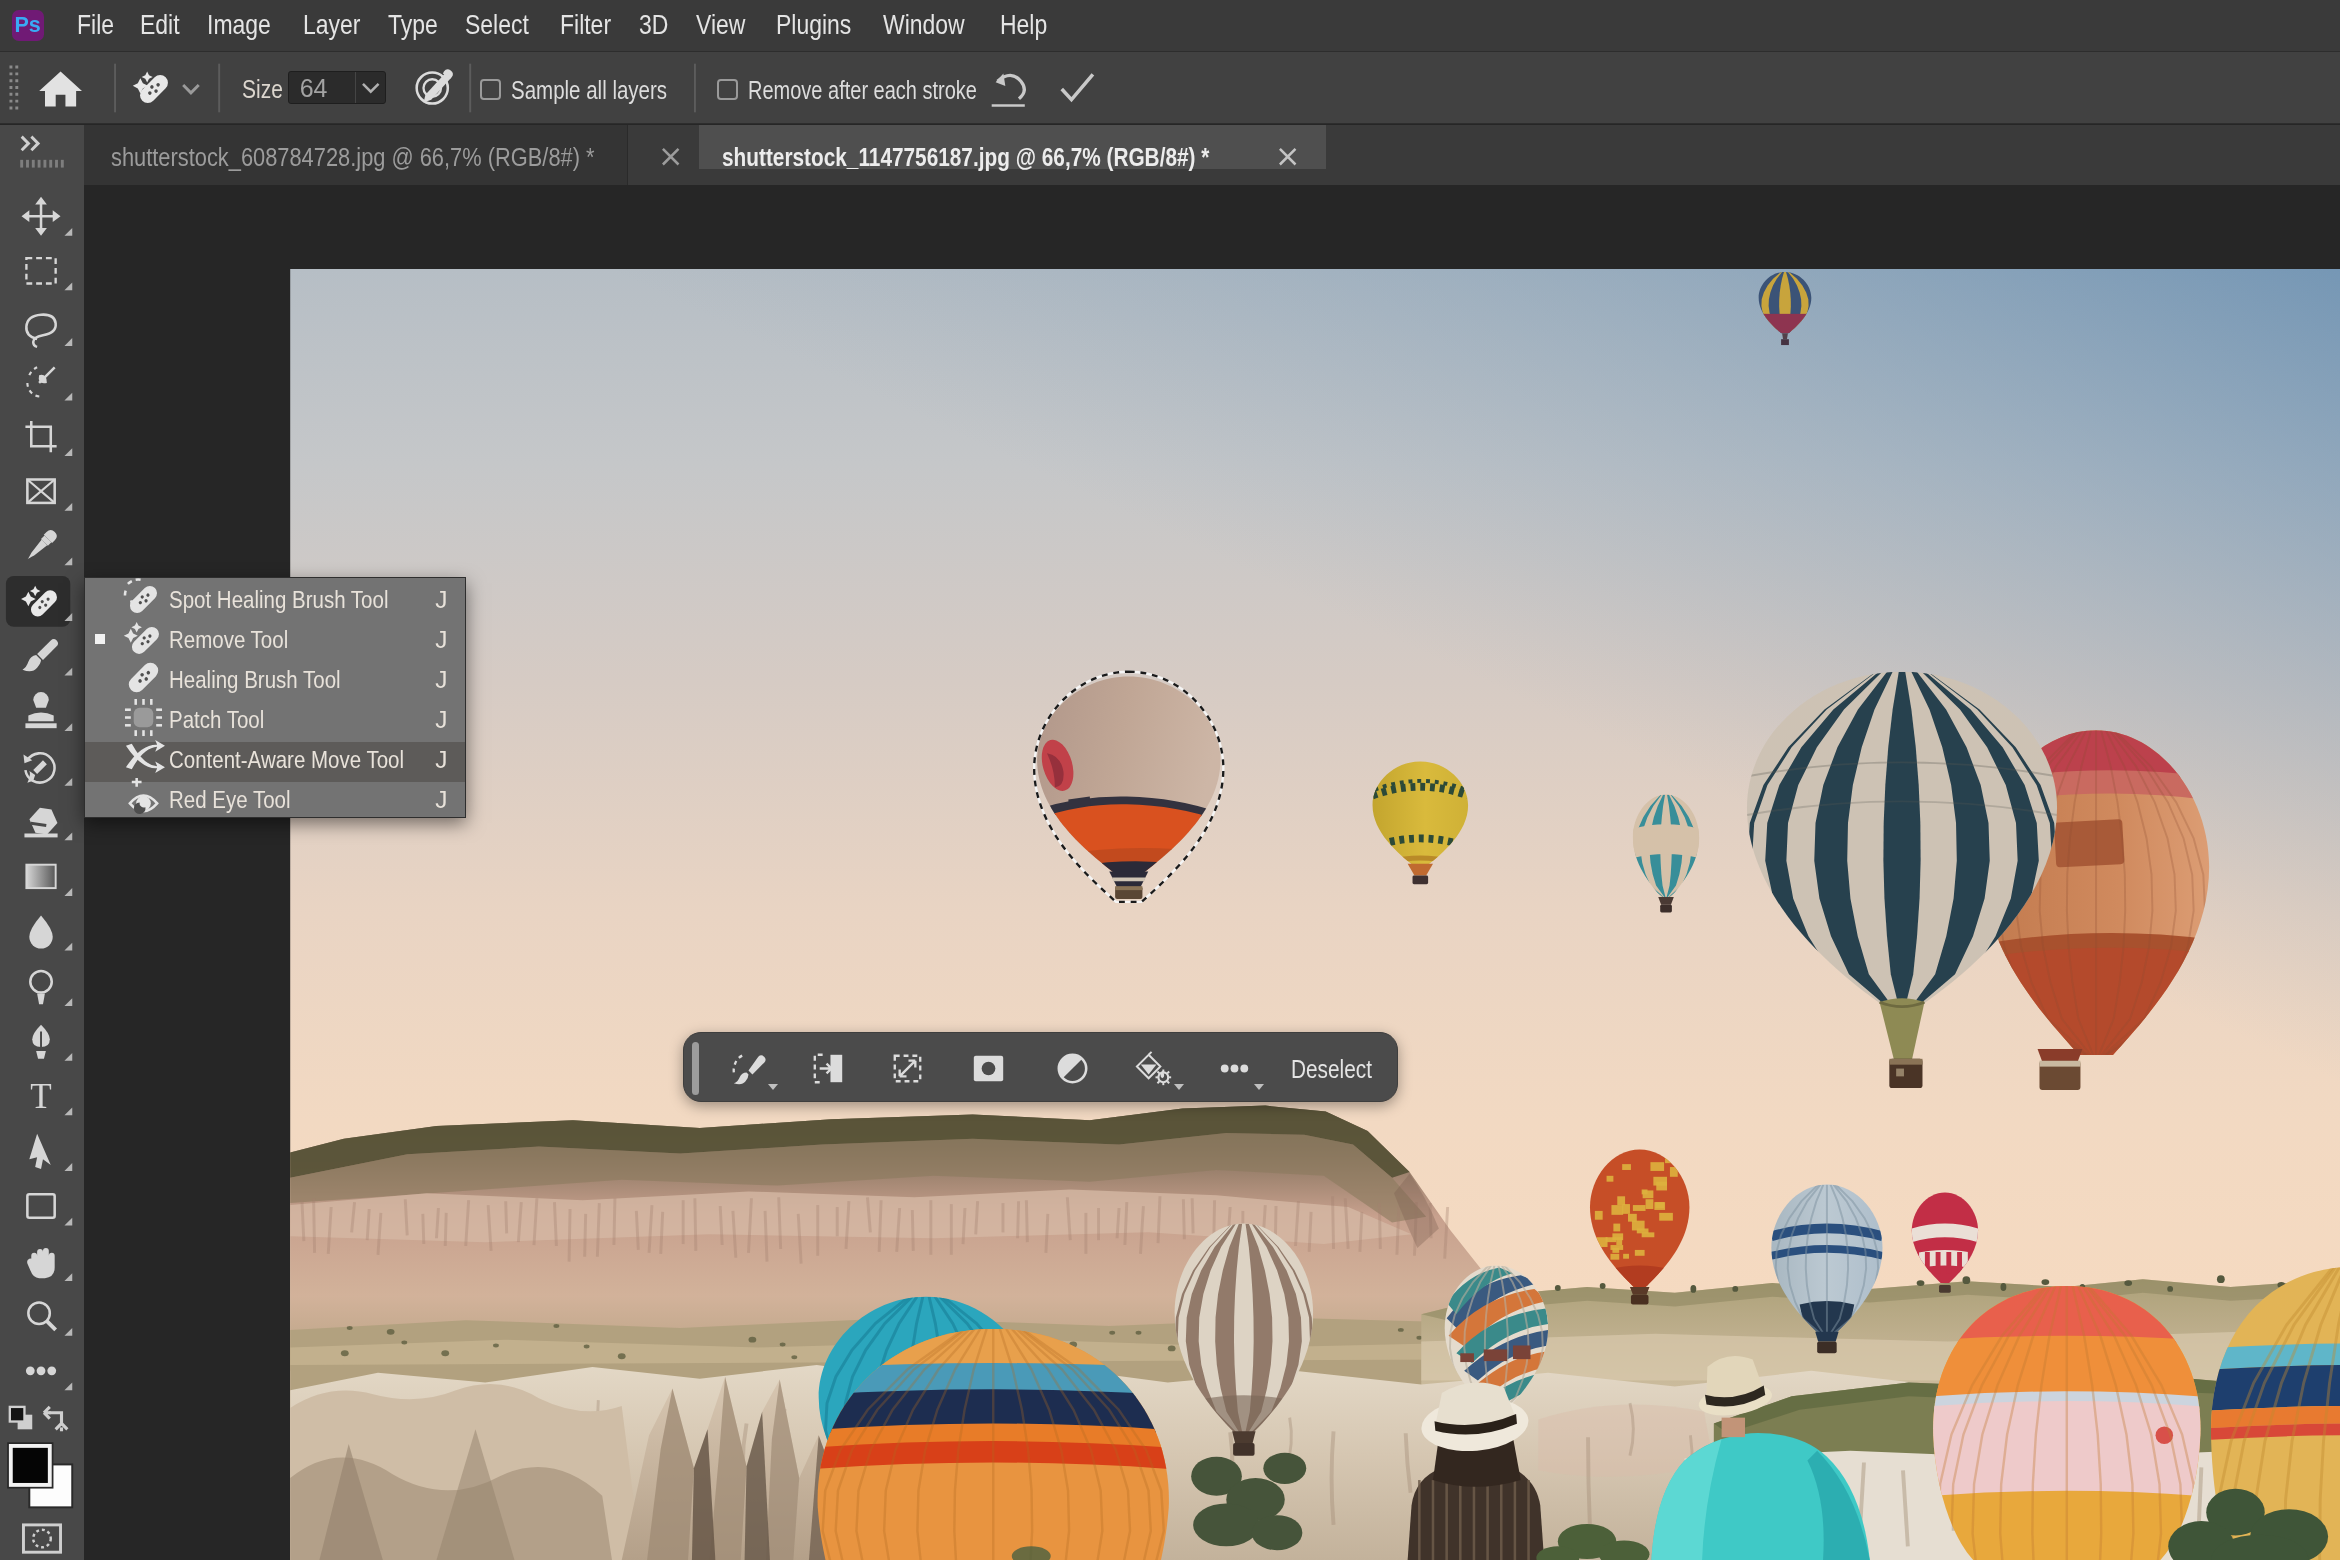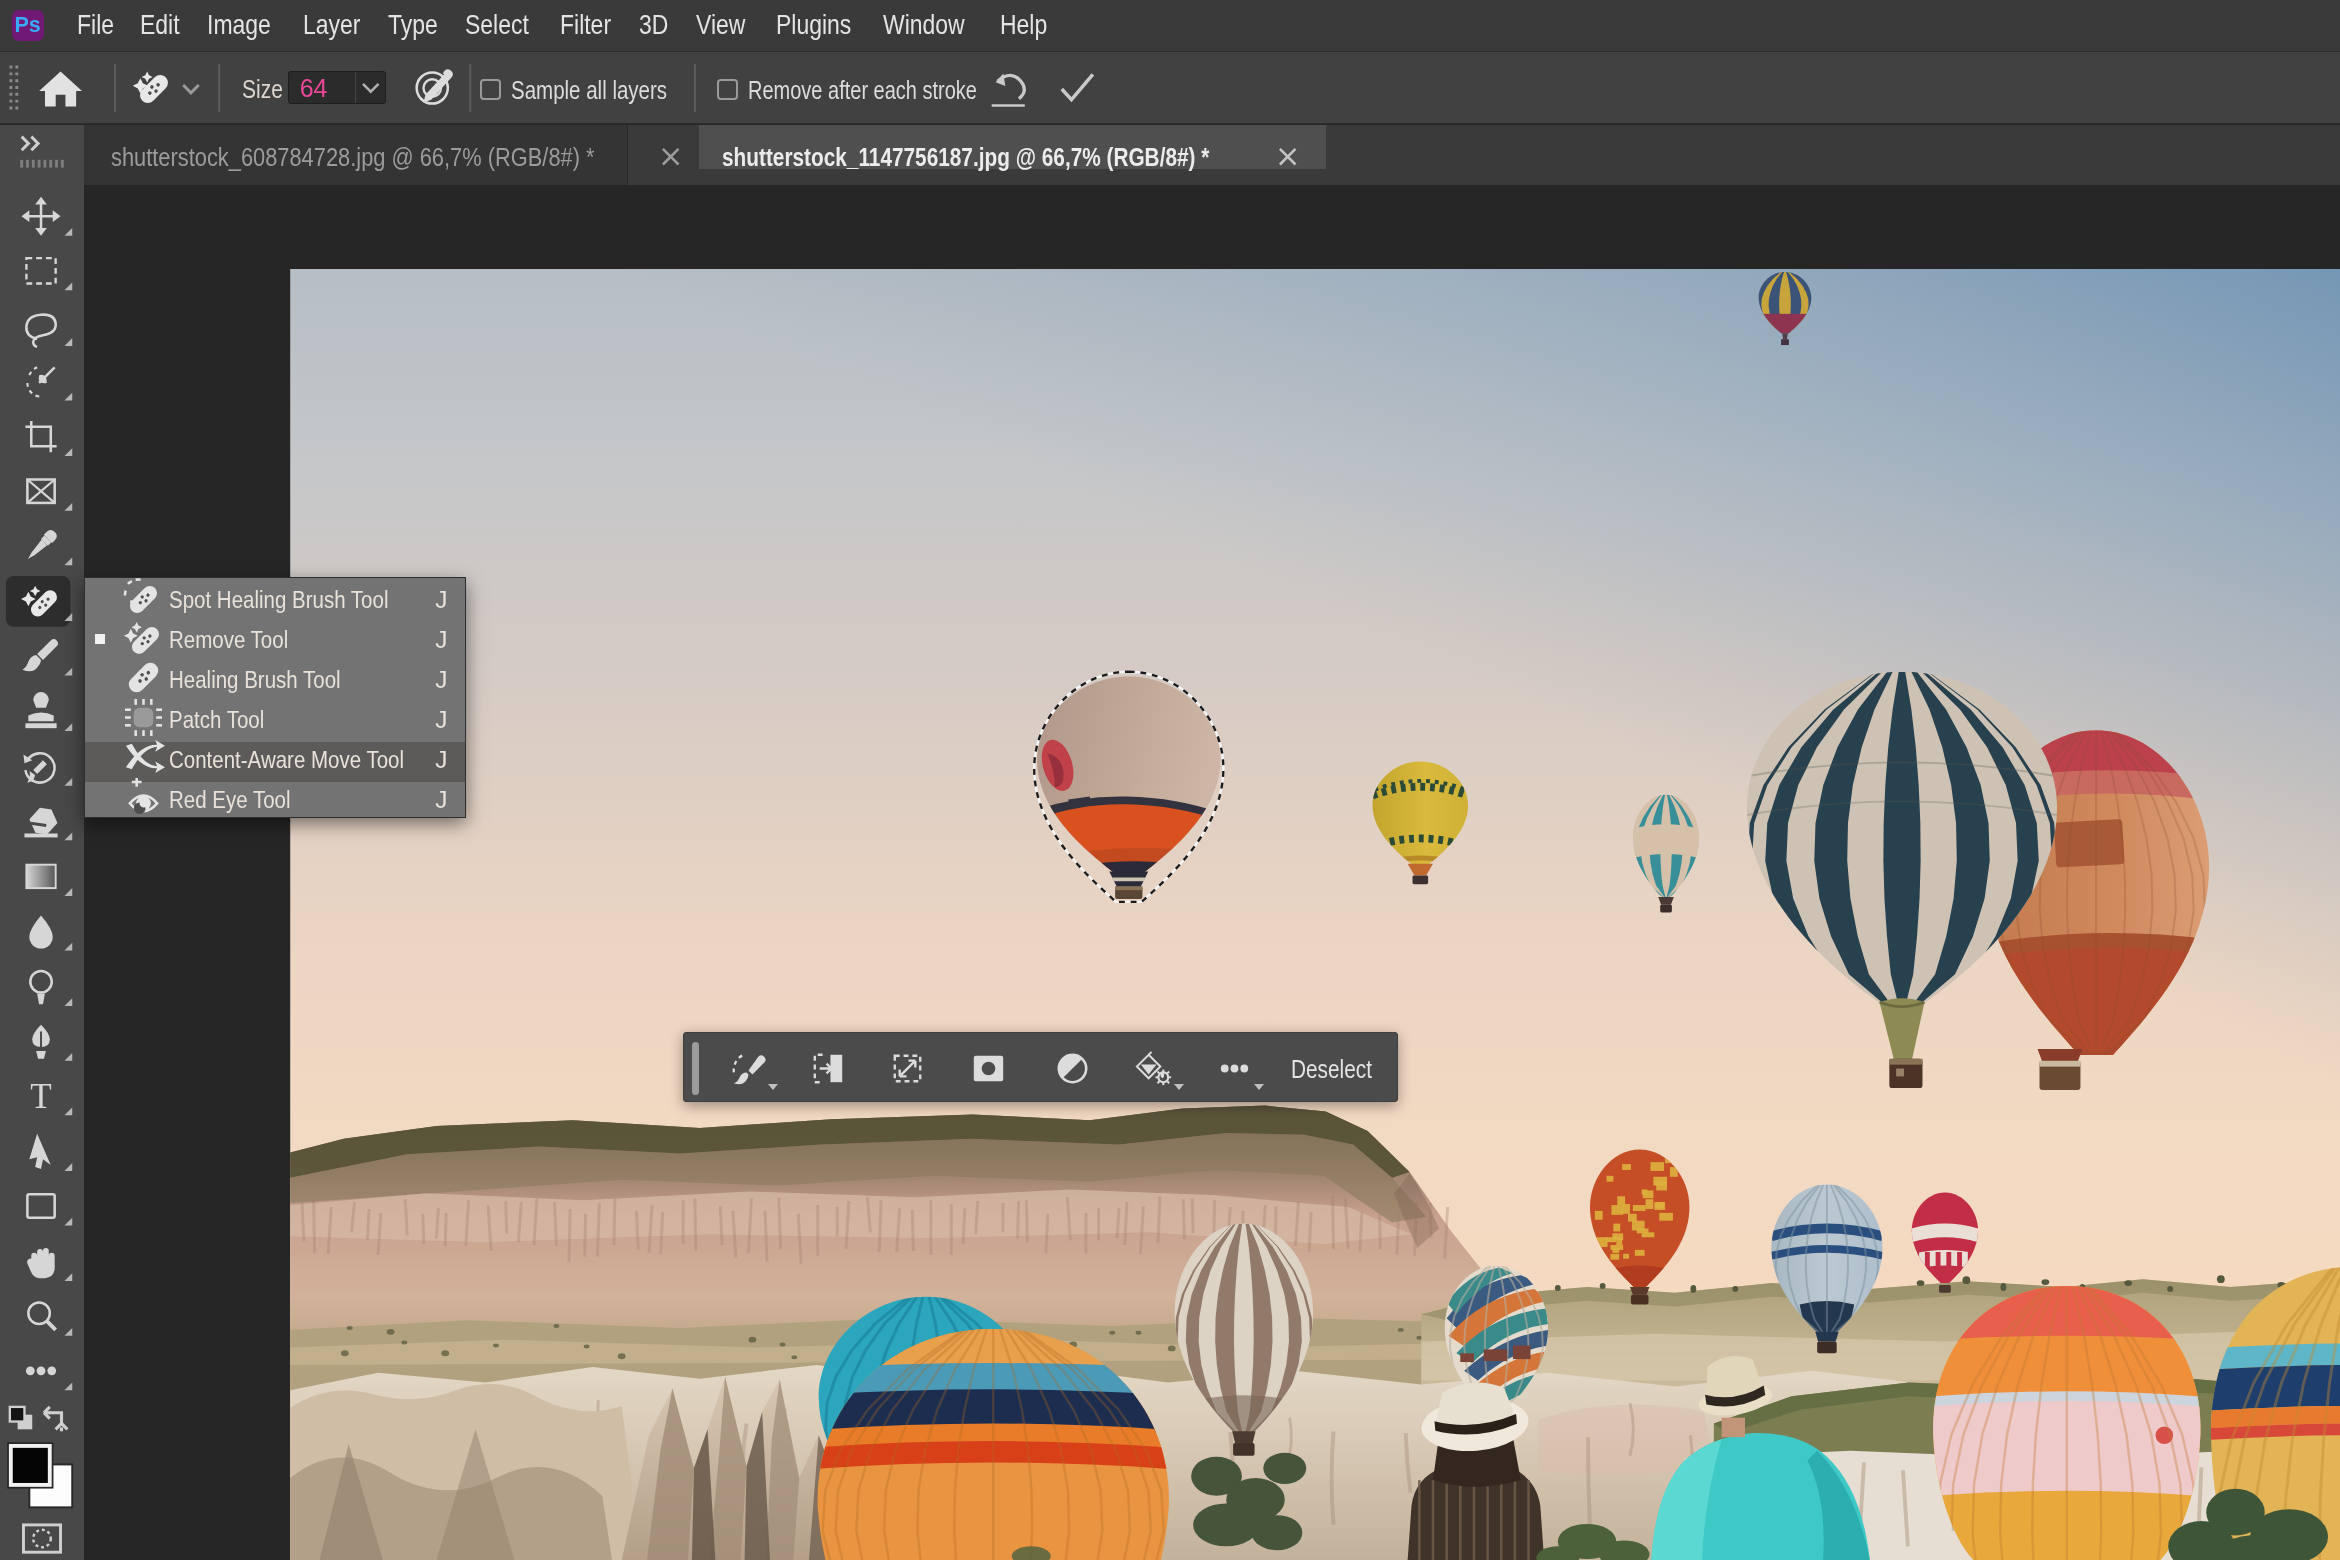--- a/index.html
+++ b/index.html
@@ -53,21 +53,21 @@
       <line x1="713" y1="12" x2="713" y2="62" stroke="#5c5c5c" stroke-width="2"></line>
       <g stroke="#c9c9c9" fill="none">
         <path d="M 1024 30 q 14 -12 24 0 q 8 10 -2 18" stroke-width="3.4"></path>
         <path d="M 1030 22 l -8 9 10 4 Z" fill="#c9c9c9" stroke="none"></path>
         <line x1="1018" y1="55" x2="1052" y2="55" stroke-width="2.6"></line>
       </g>
       <path d="M 1090 38 l 10 11 22 -26" stroke="#c9c9c9" stroke-width="3.6" fill="none"></path>
     </svg>
 <div class="abs" style="left:242px;top:23.4px;font-size:25px;color:#dcd6ce;transform:scaleX(0.84);transform-origin:0 0">Size</div>
 <div class="abs" style="left:288px;top:18.5px;width:98px;height:33px;background:#2b2b2b;border:1px solid #1e1e1e;border-radius:2.9px">
-<div class="abs" style="left:10.7px;top:2.9px;font-size:25px;color:#ec4899">64</div>
+<div class="abs" style="left:10.7px;top:2.9px;font-size:25px;color:#a3a3a3">64</div>
 <div class="abs" style="left:66px;top:0;width:1px;height:31px;background:#454545"></div>
 <svg width="19.5" height="13.7" viewBox="0 0 20 14" style="position:absolute;left:72px;top:9.8px">
         <path d="M 2 3 l 8 8 8 -8" stroke="#b0b0b0" stroke-width="2.6" fill="none"></path>
       </svg>
 </div>
 <div class="abs" style="left:480px;top:27px;width:20.5px;height:20.5px;border:2px solid #9a9a9a;border-radius:3.9px"></div>
 <div class="abs" style="left:511px;top:24.4px;font-size:25px;color:#dcdcdc;white-space:nowrap;transform:scaleX(0.82);transform-origin:0 0">Sample all layers</div>
 <div class="abs" style="left:717px;top:27px;width:20.5px;height:20.5px;border:2px solid #9a9a9a;border-radius:3.9px"></div>
 <div class="abs" style="left:748px;top:24.4px;font-size:25px;color:#dcdcdc;white-space:nowrap;transform:scaleX(0.80);transform-origin:0 0">Remove after each stroke</div>
 </div>
@@ -977,21 +977,21 @@
         <path d="M -12 -16 h 10 M -7 -21 v 10" stroke="#e4e4e4" stroke-width="2.6"></path>
         <path d="M -14 6 q 14 -16 28 0 q -14 16 -28 0 Z" fill="none" stroke="#e4e4e4" stroke-width="2.6"></path>
         <circle cx="0" cy="6" r="7.5" fill="#e4e4e4"></circle>
         <path d="M 0 6 m -4 -1 a 4.5 4.5 0 0 0 6 5 a 6 6 0 1 1 -6 -5 Z" fill="#4e4e4e"></path>
       </g>
     </svg>
     <div style="position:absolute;left:84px;top:208px;font-size:24.4px;color:#e8e2da;white-space:nowrap;transform:scaleX(0.84);transform-origin:0 0">Red Eye Tool</div>
     <div style="position:absolute;right:17.6px;top:208px;font-size:24.4px;color:#e8e2da">J</div>
   </div>
 
-<div style="position:absolute;left:683px;top:1032px;width:715px;height:70px;background:#4b4b4b;border-radius:3px;box-shadow:0 3.9px 13.7px rgba(0,0,0,0.35);border:1px solid #3e3e3e">
+<div style="position:absolute;left:683px;top:1032px;width:715px;height:70px;background:#4b4b4b;border-radius:18px;box-shadow:0 3.9px 13.7px rgba(0,0,0,0.35);border:1px solid #3e3e3e">
     <div style="position:absolute;left:7.8px;top:8.8px;width:6.8px;height:53px;background:#9c9c9c;border-radius:3.9px"></div>
     <svg width="47" height="47" viewBox="-24 -24 48 48" style="position:absolute;left:41px;top:11.7px">
       <path d="M 10 -12 q 3 -3 6 0 t 0 6 L 4 6 0 2 Z M -2 4 q -5 0 -7 5 q -2 5 -6 6 q 8 3 12 -2 q 3 -4 3 -7 Z" fill="#dcdcdc"></path>
       <path d="M -14 -4 a 14 14 0 0 1 10 -10 M -15 4 a 14 14 0 0 1 0 -4" stroke="#dcdcdc" stroke-width="2.4" fill="none" stroke-dasharray="4 4"></path>
     </svg>
     <div style="position:absolute;left:84px;top:51px;width:0;height:0;border-left:5.9px solid transparent;border-right:5.9px solid transparent;border-top:6.8px solid #c0c0c0"></div>
     <svg width="47" height="47" viewBox="-24 -24 48 48" style="position:absolute;left:121px;top:11.7px">
       <g stroke="#dcdcdc" stroke-width="2.4" fill="none">
         <path d="M -6 -14 h -8 v 28 h 8" stroke-dasharray="5 4"></path>
         <rect x="2" y="-14" width="12" height="28" fill="#dcdcdc" stroke="none"></rect>

